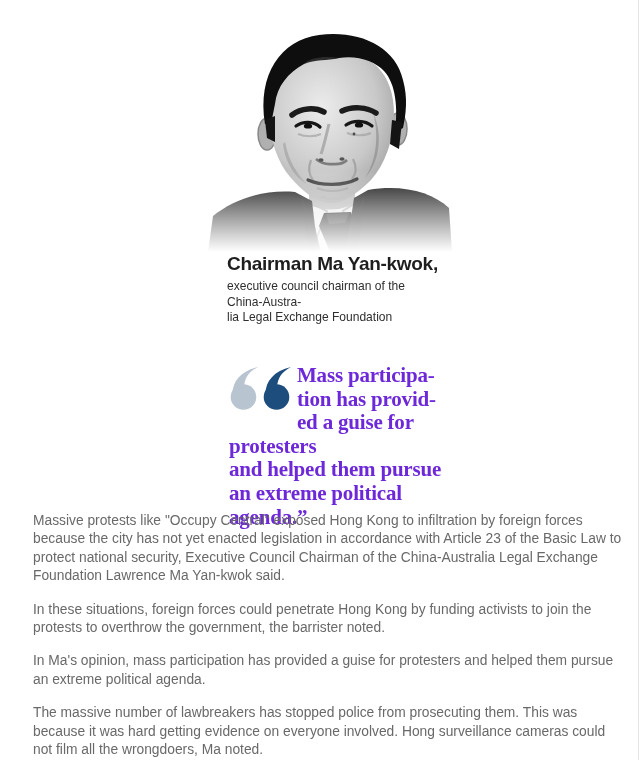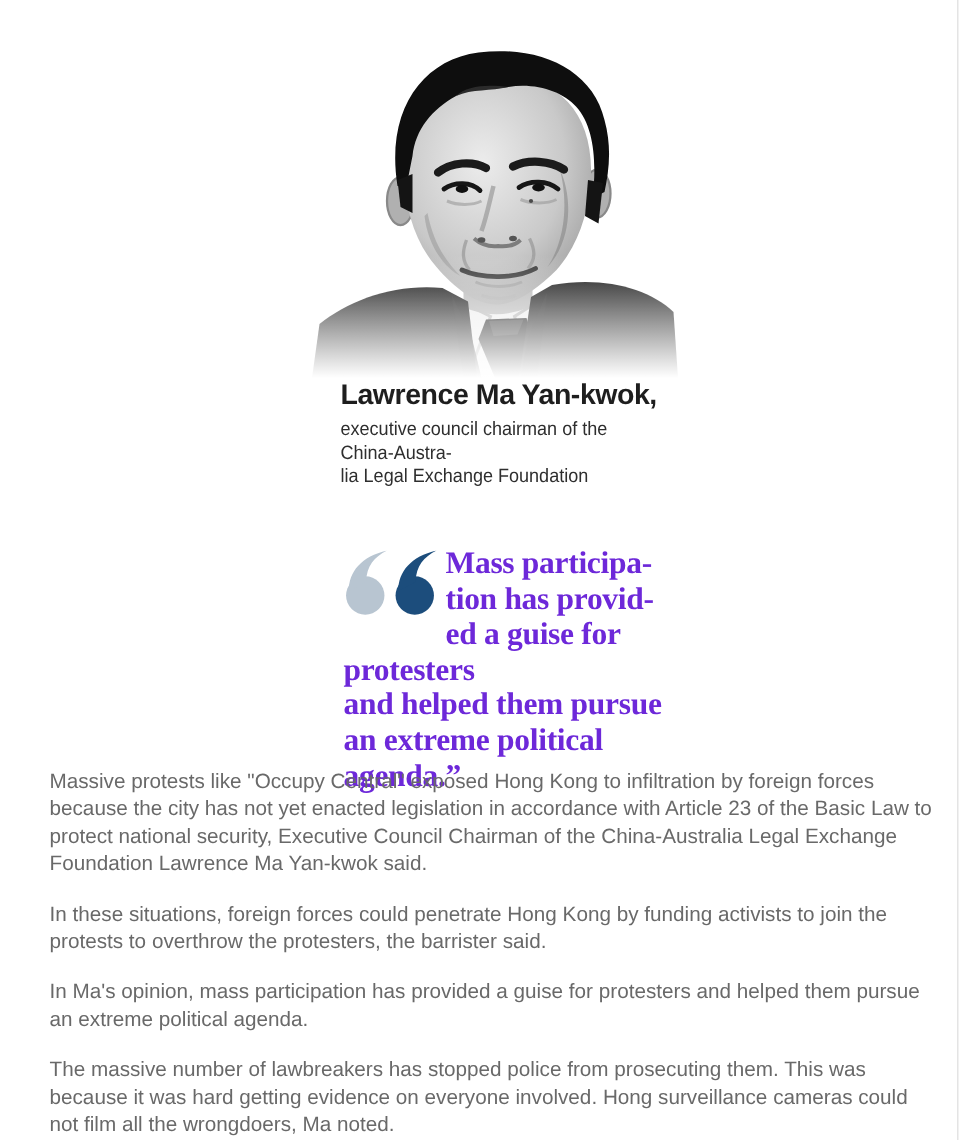--- a/index.html
+++ b/index.html
@@ -137,21 +137,21 @@
       <path d="M60 102 C52 52 76 18 114 13 C154 8 190 24 198 58 C203 76 201 92 198 106 L190 110 C193 86 191 62 179 49 C170 39 152 33 134 36 C120 38 108 36 99 42 C83 51 72 64 70 82 C68 92 67 97 66 103 Z" fill="#0e0e0e"></path>
       <path d="M60 98 L70 94 L70 120 L62 116 Z" fill="#141414"></path>
       <path d="M187 98 L197 100 L194 127 L185 122 Z" fill="#141414"></path>
       <path d="M99 42 C110 37 122 39 134 36 C120 34 106 35 99 42 Z" fill="#2b2b2b"></path>
 
       <rect x="0" y="148" width="250" height="82" fill="url(#fadeGrad)"></rect>
     </svg>
   </div>
 
   <div class="caption">
-    <div class="caption-name">Lawrence Ma Yan-kwok,</div>
+    <div class="caption-name">Chairman Ma Yan-kwok,</div>
     <div class="caption-title">executive council chairman of the China-Austra-
 lia Legal Exchange Foundation</div>
   </div>
 
   <div class="quote">
     <div class="qmarks">
       <svg viewBox="0 0 64 44" xmlns="http://www.w3.org/2000/svg">
         <g fill="#b8c5d1">
           <circle cx="14.5" cy="30" r="12.8"></circle>
           <path d="M29 0 C12 4 3.5 14 3.5 27 L15 21 C15.5 10 20.5 4.5 29 0 Z"></path>
@@ -165,18 +165,18 @@
     <div class="quote-text">Mass participa-
 tion has provid-
 ed a guise for protesters
 and helped them pursue
 an extreme political
 agenda.”</div>
   </div>
 
   <div class="article">
     <p>Massive protests like "Occupy Central" exposed Hong Kong to infiltration by foreign forces because the city has not yet enacted legislation in accordance with Article 23 of the Basic Law to protect national security, Executive Council Chairman of the China-Australia Legal Exchange Foundation Lawrence Ma Yan-kwok said.</p>
-    <p>In these situations, foreign forces could penetrate Hong Kong by funding activists to join the protests to overthrow the protesters, the barrister said.</p>
+    <p>In these situations, foreign forces could penetrate Hong Kong by funding activists to join the protests to overthrow the government, the barrister noted.</p>
     <p>In Ma's opinion, mass participation has provided a guise for protesters and helped them pursue an extreme political agenda.</p>
     <p>The massive number of lawbreakers has stopped police from prosecuting them. This was because it was hard getting evidence on everyone involved. Hong surveillance cameras could not film all the wrongdoers, Ma noted.</p>
   </div>
 
 </div>
 
 </body></html>

